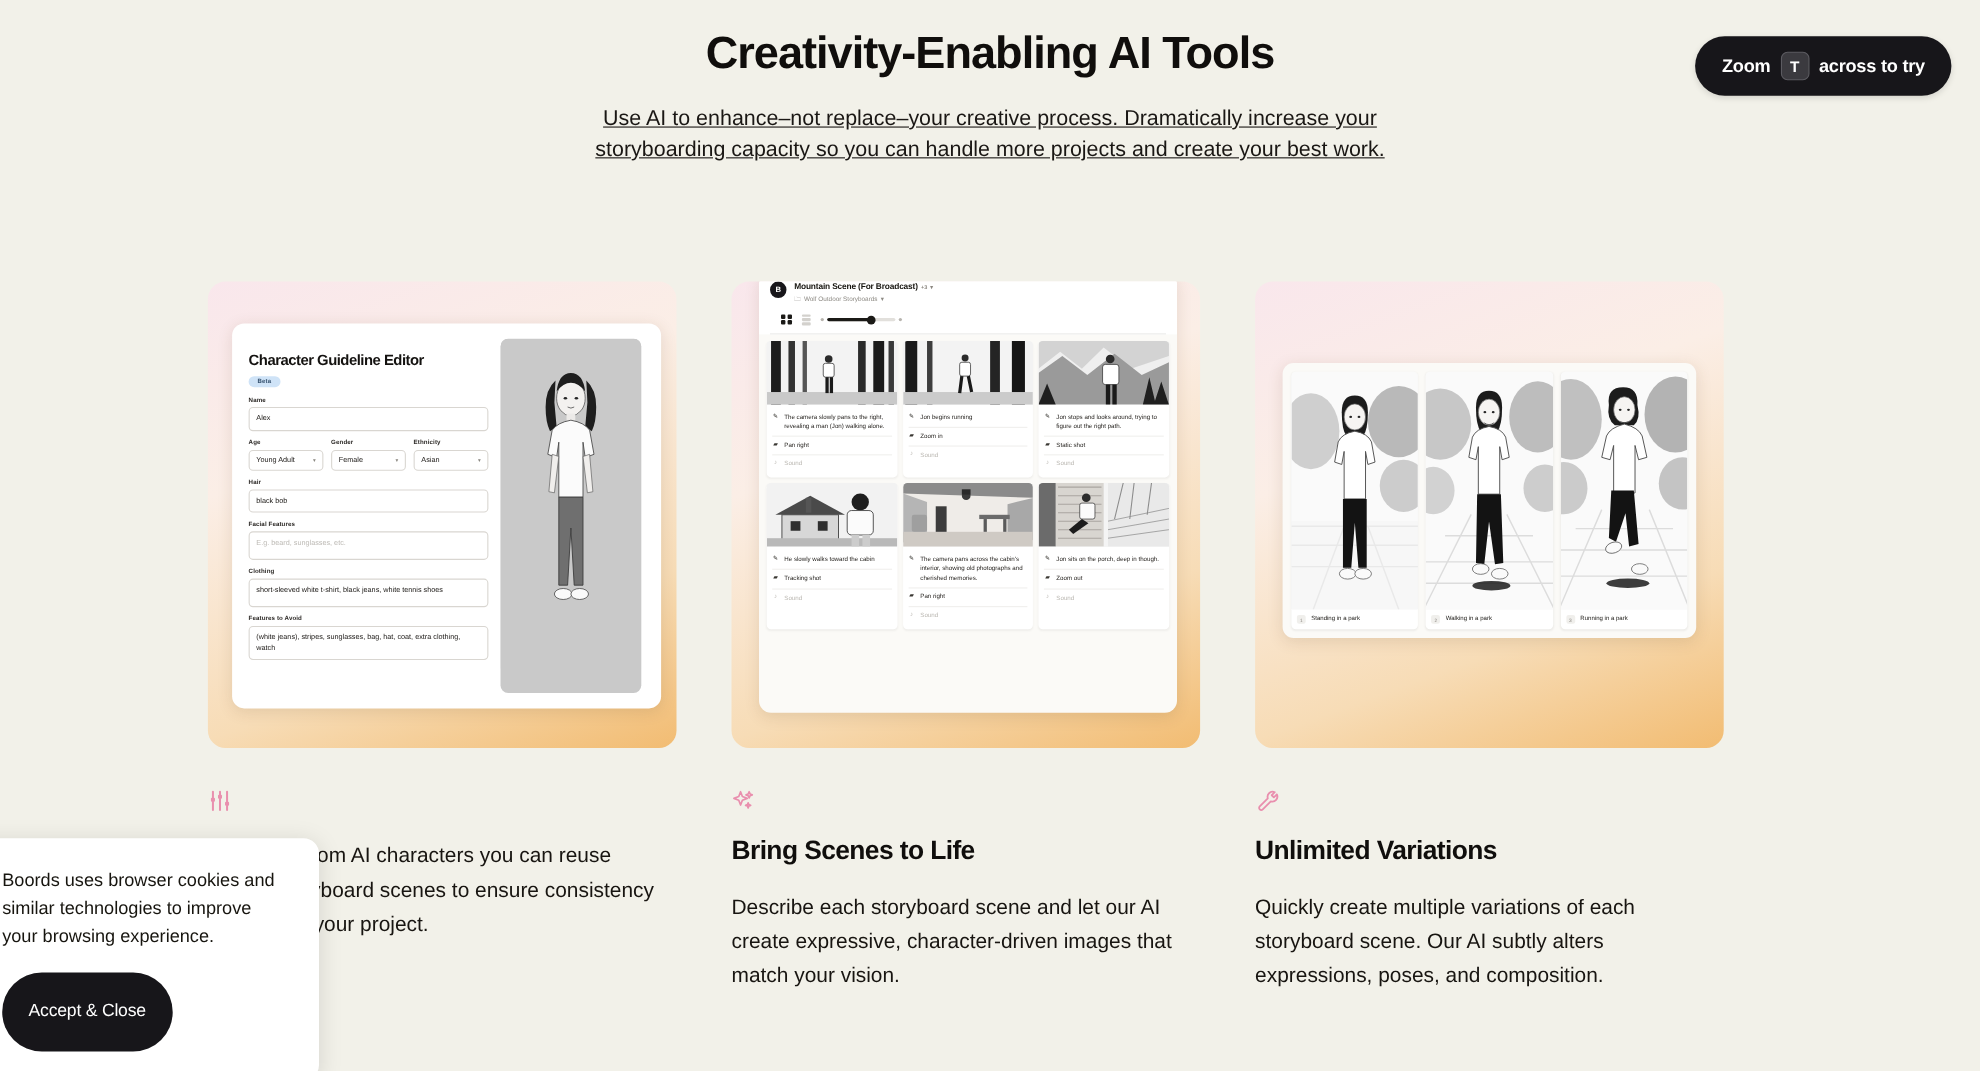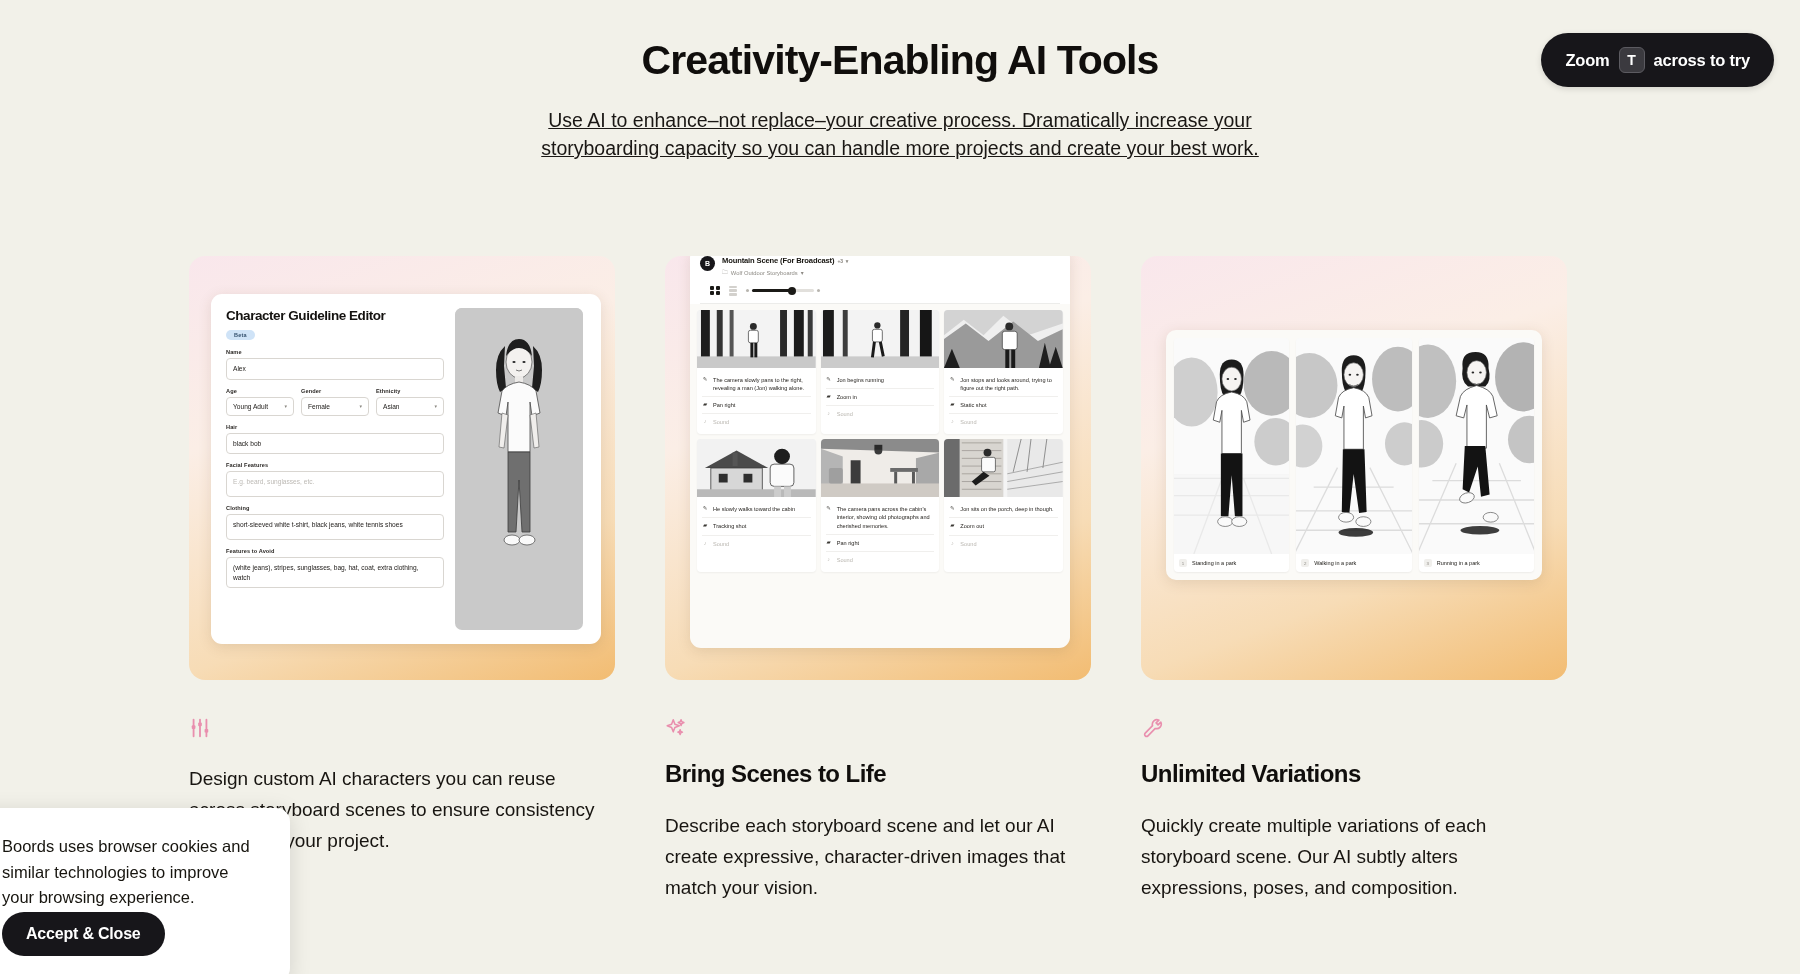--- a/index.html
+++ b/index.html
@@ -6,21 +6,21 @@
   html, body {
     width:1800px; height:974px;
     background:#f2f1e9;
     font-family:"Liberation Sans", sans-serif;
     color:#14110f;
     overflow:hidden;
   }
   .page { position:relative; width:1800px; height:974px; }
 
   
-  .hero { padding-top:38px; text-align:center; }
+  .hero { padding-top:26px; text-align:center; }
   .hero h1 {
     font-size:41px; font-weight:700; letter-spacing:-0.9px;
     line-height:1.12; color:#100e0c;
   }
   .hero p {
     margin:22px auto 0; max-width:770px;
     font-size:19.5px; line-height:1.45; color:#1a1714; font-weight:400;text-decoration:underline;
   }
 
   
@@ -52,21 +52,21 @@
   }
 
   
   .mock1 {
     position:absolute; left:22px; top:38px;
     width:390px; height:350px; background:#fff;
     border-radius:11px; box-shadow:0 3px 14px rgba(90,60,30,.13);
     display:flex; padding:14px 15px;
   }
   .m1-left { width:218px; }
-  .m1-title { font-size:13.5px; font-weight:700; letter-spacing:-0.45px; color:#141210; }
+  .m1-title { font-size:13.5px; font-weight:700; letter-spacing:-0.45px; color:#141210;margin-top:12px; }
   .m1-beta {
     display:inline-block; margin-top:7px; padding:2px 8px;
     background:#cfe3f7; color:#35516e; border-radius:999px;
     font-size:5.5px; font-weight:700; letter-spacing:.2px;
   }
   .fld { margin-top:8px; }
   .fld-lbl { font-size:5.6px; font-weight:700; color:#2c2926; margin-bottom:3px; letter-spacing:.1px; }
   .fld-box {
     border:1px solid #d9d6d1; border-radius:4px; background:#fff;
     font-size:6.6px; color:#1d1a17; padding:5px 6px; line-height:1.45;
@@ -158,24 +158,24 @@
 
   
   .cookie {
     position:absolute; left:-60px; bottom:-8px;
     width:350px; background:#fff; border-radius:14px;
     box-shadow:0 4px 22px rgba(0,0,0,.13);
     padding:26px 30px 26px 62px;
   }
   .cookie p { font-size:16.5px; line-height:1.55; color:#17150f; }
   .cookie-btn {
-    margin-top:1px; display:inline-block;
+    margin-top:19px; display:inline-block;
     background:#17161a; color:#fff; border:none; cursor:pointer;
-    border-radius:999px; padding:13px 24px;
-    font-size:16px; font-weight:700; font-family:inherit; letter-spacing:-.2px;
+    border-radius:999px; padding:27px 24px;
+    font-size:16px; font-weight:400; font-family:inherit; letter-spacing:-.2px;
   }
 
   svg { display:block; }
 </style>
 </head>
 <body>
 
 <div class="page">
 
   <div class="hero">

